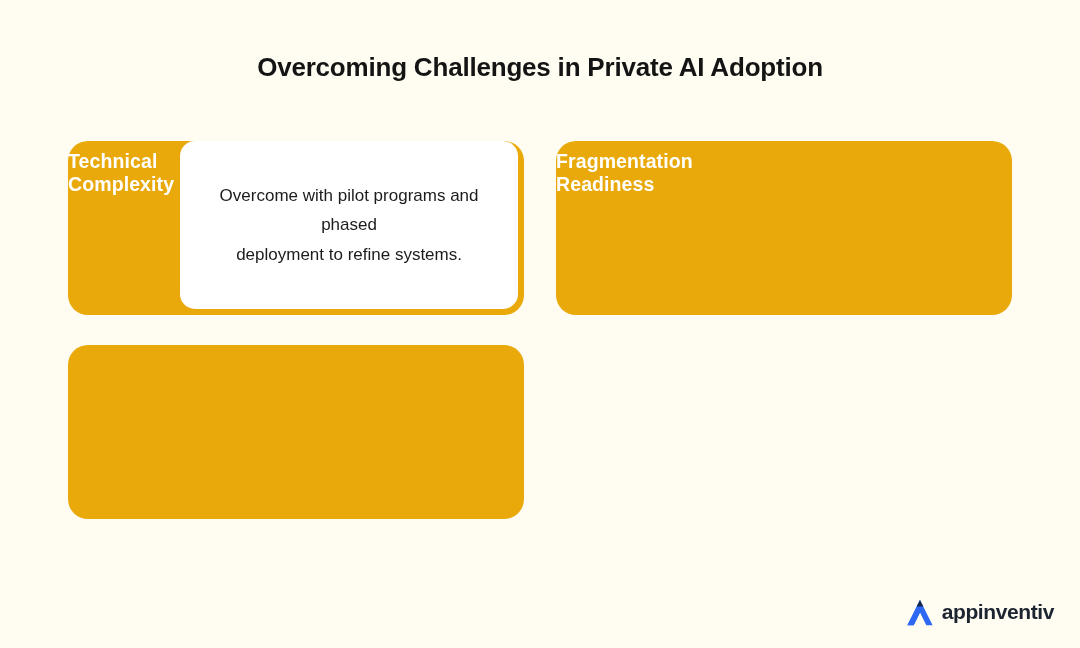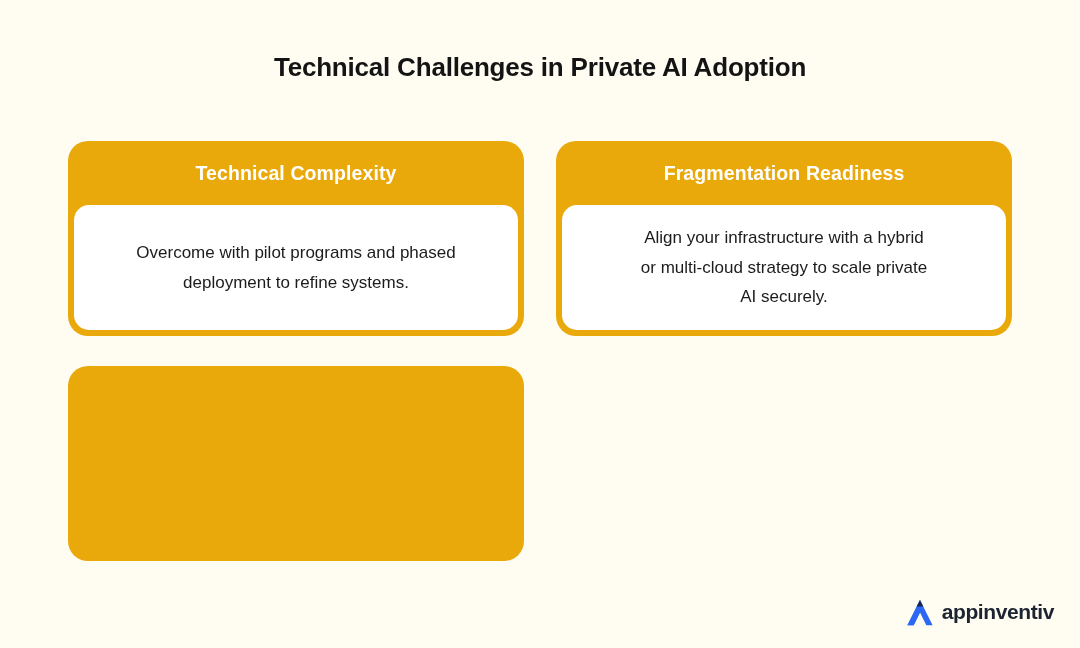--- a/index.html
+++ b/index.html
@@ -27,25 +27,25 @@
     position: absolute;
     left: 68px;
     top: 141px;
     width: 944px;
     display: grid;
     grid-template-columns: 456px 456px;
     column-gap: 32px;
     row-gap: 30px;
   }
   .card {
-    height: 195px;
+    height: 174px;
     background: #E9A90B;
     border-radius: 20px;
     display: flex;
-    flex-direction: column;
+    flex-direction: row;
     box-sizing: border-box;
   }
   .card-header {
     height: 64px;
     flex: 0 0 64px;
     display: flex;
     align-items: center;
     justify-content: center;
     color: #FFFFFF;
     font-size: 19.5px;
@@ -84,39 +84,34 @@
     font-weight: 600;
     color: #1B2430;
     letter-spacing: -0.4px;
   }
 </style>
 </head>
 <body>
 
 <div class="canvas">
 
-  <h1 class="page-title">Technical Challenges in Private AI Adoption</h1>
+  <h1 class="page-title">Overcoming Challenges in Private AI Adoption</h1>
 
   <div class="grid">
 
     <div class="card">
       <div class="card-header">Technical Complexity</div>
       <div class="card-body">
         <p>Overcome with pilot programs and phased
 deployment to refine systems.</p>
       </div>
     </div>
 
     <div class="card">
       <div class="card-header">Fragmentation Readiness</div>
-      <div class="card-body">
-        <p>Align your infrastructure with a hybrid
-or multi-cloud strategy to scale private
-AI securely.</p>
-      </div>
     </div>
 
     <div class="card">
     </div>
 
 
   </div>
 
   <div class="logo">
     <svg class="logo-mark" viewBox="0 0 100 100" xmlns="http://www.w3.org/2000/svg" aria-hidden="true">

